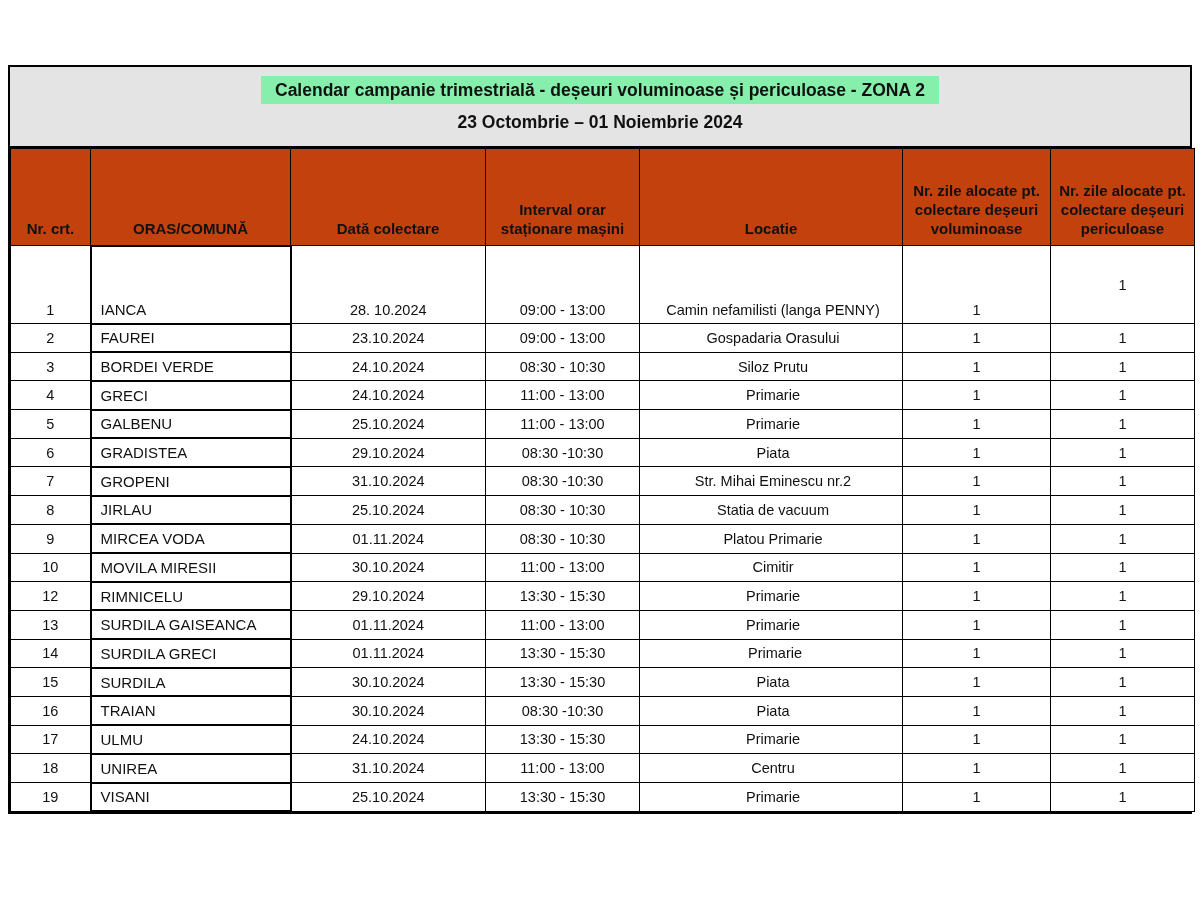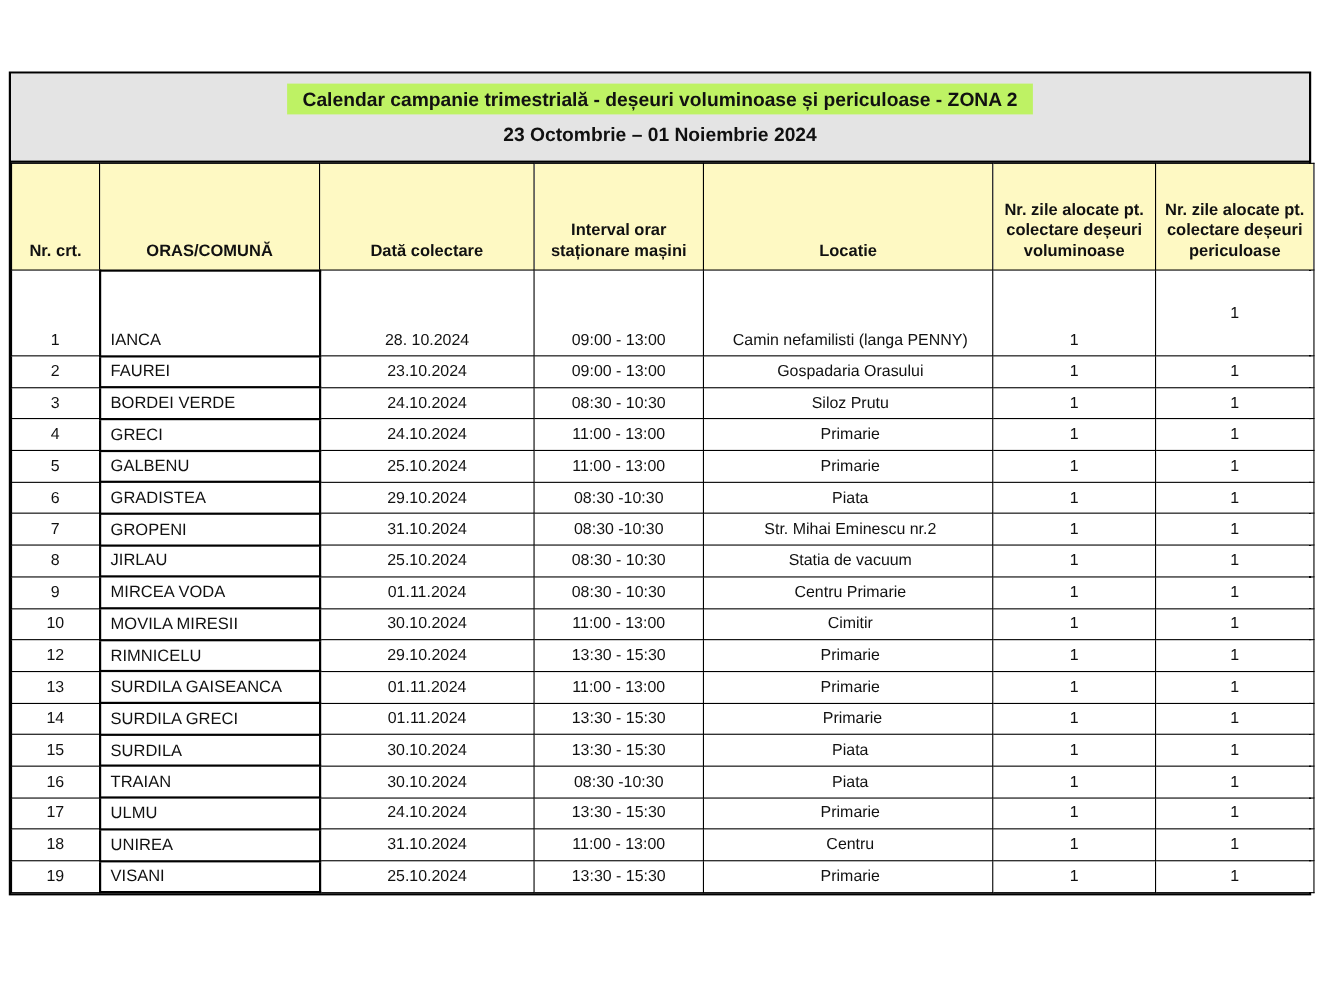--- a/index.html
+++ b/index.html
@@ -26,21 +26,21 @@
     border-bottom: 2px solid #000000;
     text-align: center;
     padding: 9px 0 11px 0;
   }
   .title-line1 {
     font-weight: bold;
     font-size: 17.5px;
     line-height: 26px;
   }
   .title-line1 .hl {
-    background: #bef264;
+    background: #86efac;
     display: inline-block;
     padding: 1px 14px;
   }
   .title-line2 {
     font-weight: bold;
     font-size: 17.5px;
     line-height: 26px;
     margin-top: 5px;
   }
   
@@ -48,21 +48,21 @@
     border-collapse: collapse;
     table-layout: fixed;
     width: 100%;
   }
   th, td {
     border: 1px solid #000000;
     overflow: hidden;
     box-sizing: border-box;
   }
   th {
-    background: #fef9c3;
+    background: #c2410c;
     height: 97px;
     vertical-align: bottom;
     text-align: center;
     font-weight: bold;
     font-size: 15px;
     line-height: 19px;
     padding: 4px 6px 7px 6px;
     margin-left: 20px;
   }
   th.h-nr { padding-left: 4px; padding-right: 4px; }
@@ -200,21 +200,21 @@
           <td class="cell-interval">08:30 - 10:30</td>
           <td class="cell-location">Statia de vacuum</td>
           <td class="cell-num cell-vol">1</td>
           <td class="cell-num cell-per">1</td>
         </tr>
         <tr class="row-std">
           <td class="cell-nr">9</td>
           <td class="cell-city">MIRCEA VODA</td>
           <td class="cell-date">01.11.2024</td>
           <td class="cell-interval">08:30 - 10:30</td>
-          <td class="cell-location">Centru Primarie</td>
+          <td class="cell-location">Platou Primarie</td>
           <td class="cell-num cell-vol">1</td>
           <td class="cell-num cell-per">1</td>
         </tr>
         <tr class="row-std">
           <td class="cell-nr">10</td>
           <td class="cell-city">MOVILA MIRESII</td>
           <td class="cell-date">30.10.2024</td>
           <td class="cell-interval">11:00 - 13:00</td>
           <td class="cell-location">Cimitir</td>
           <td class="cell-num cell-vol">1</td>

